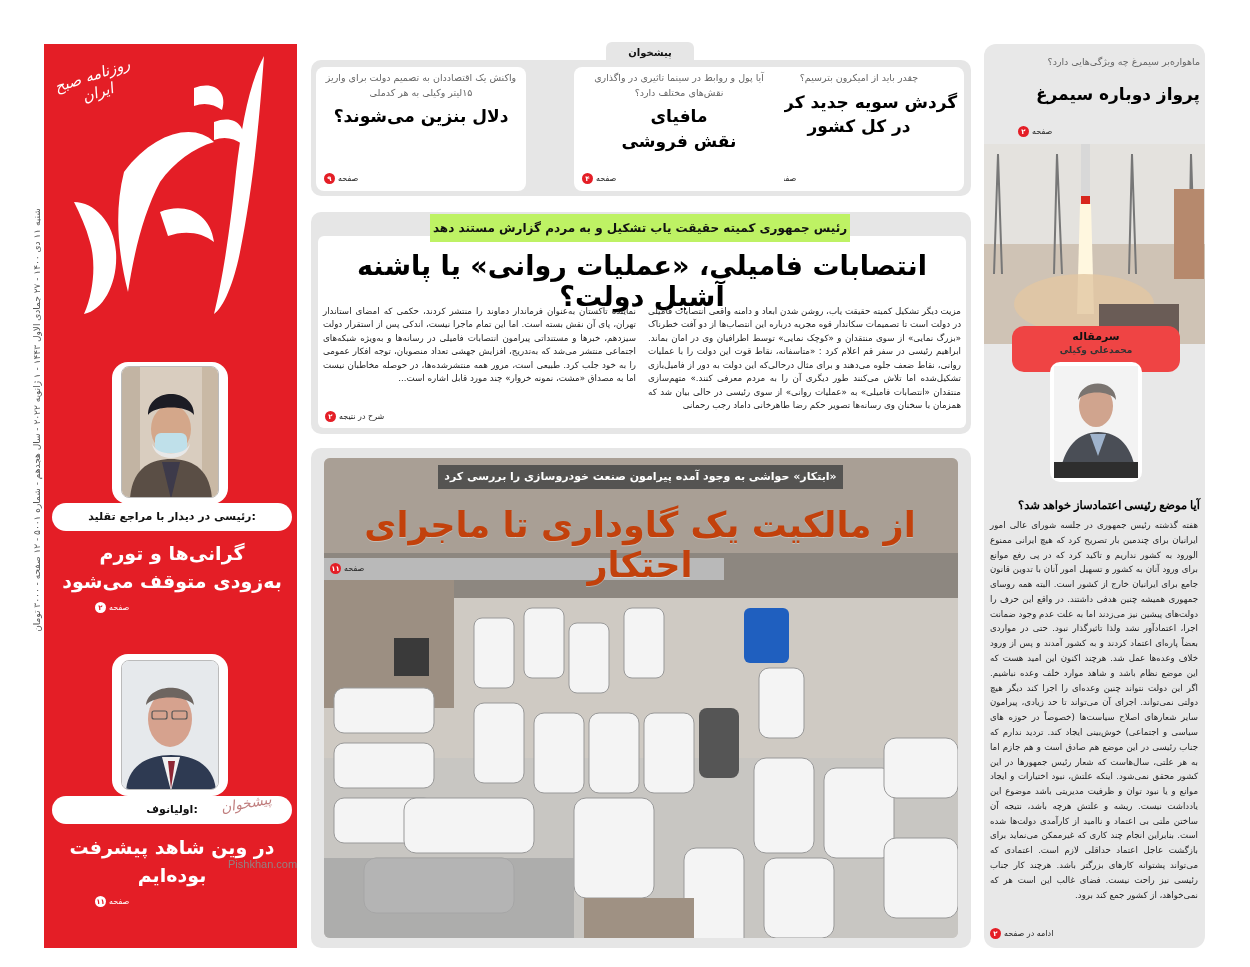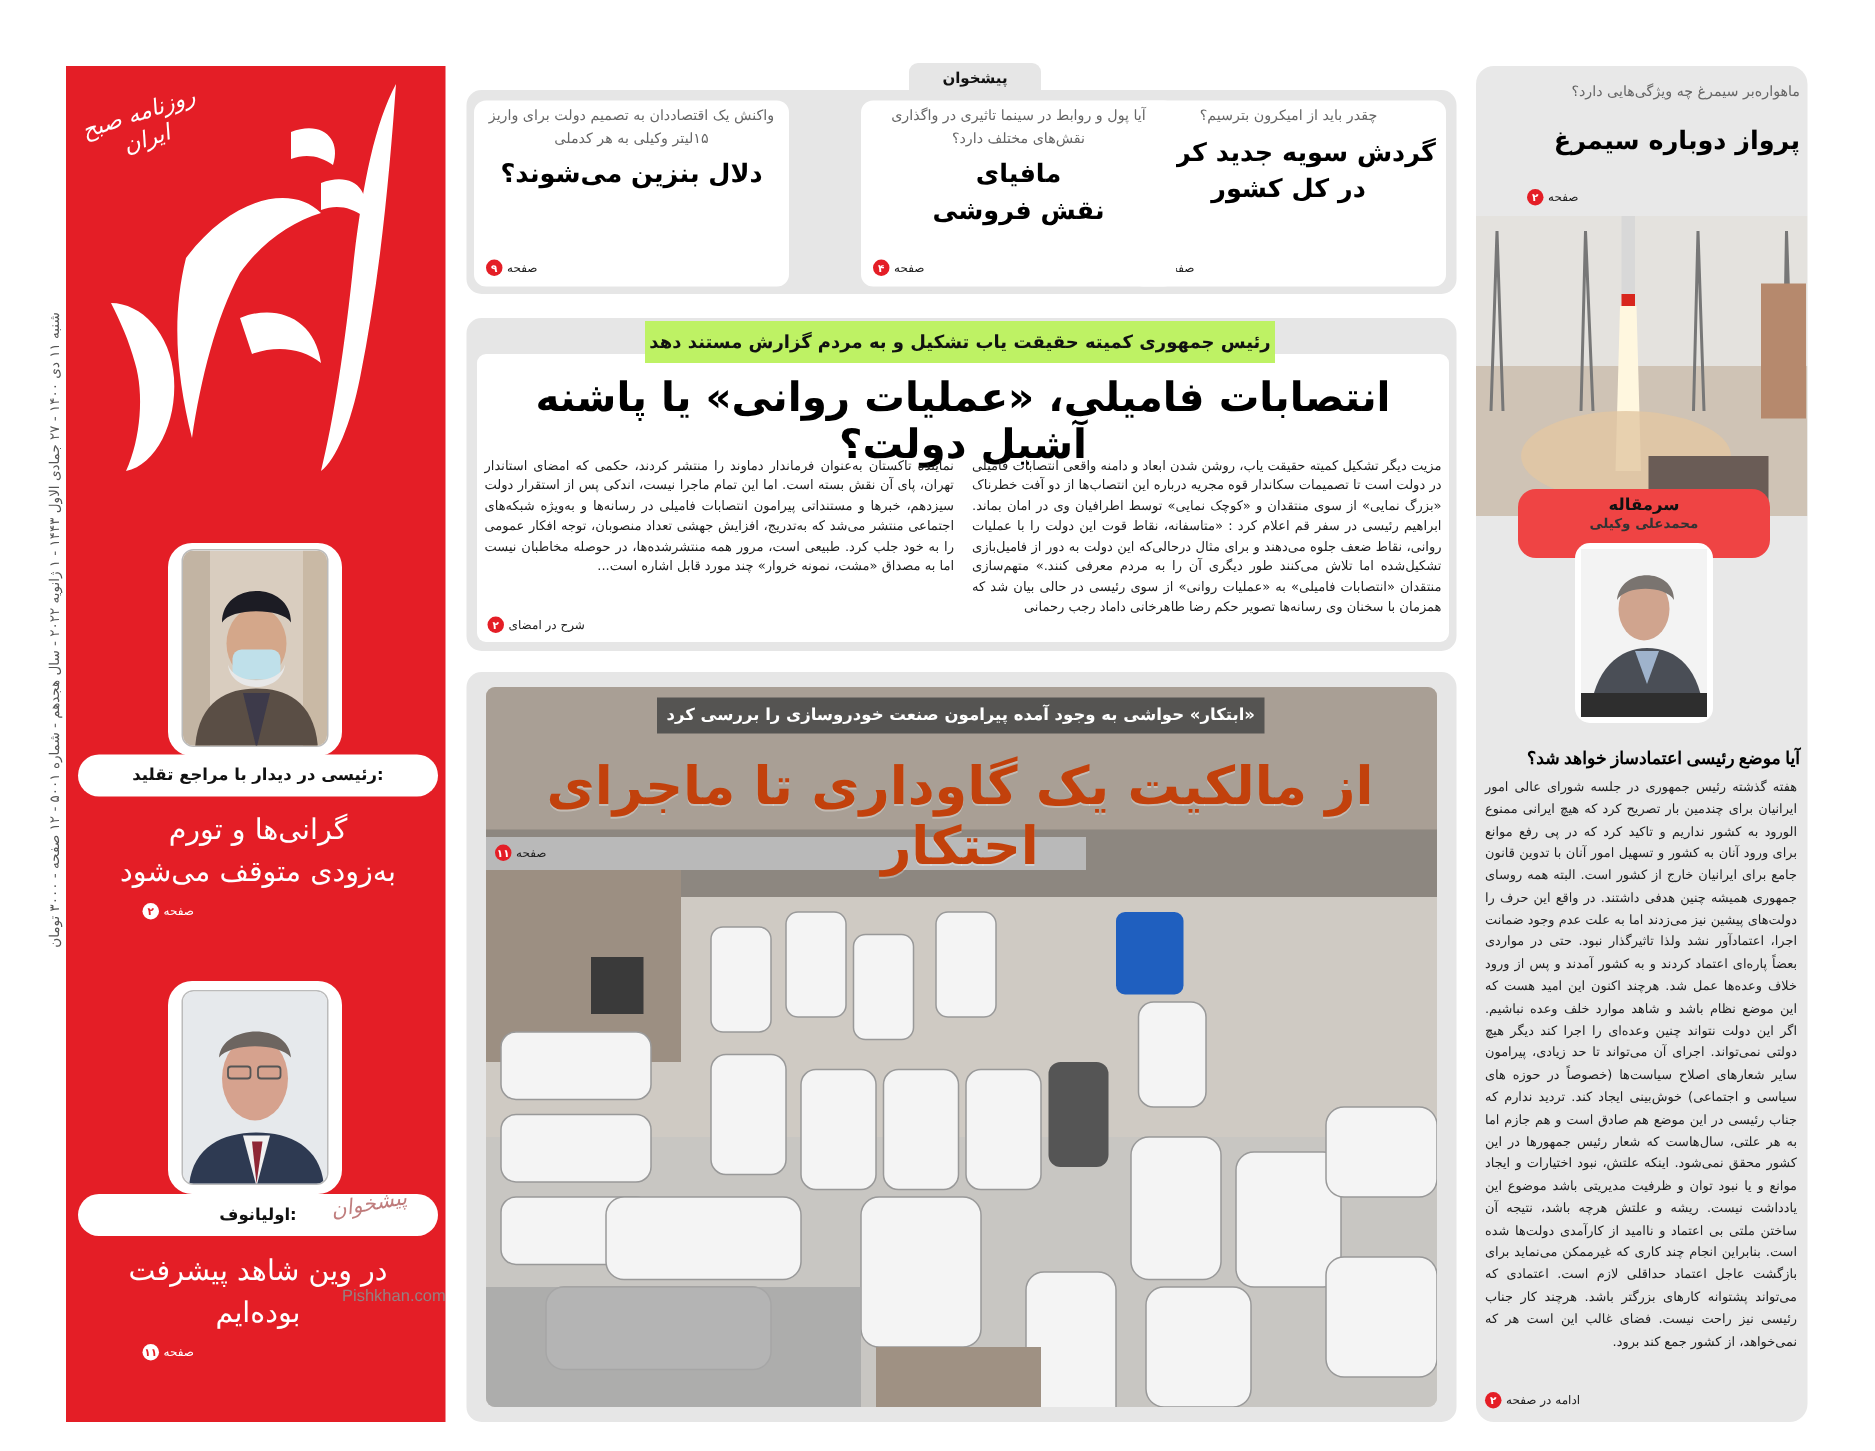--- a/index.html
+++ b/index.html
@@ -10,21 +10,21 @@
 
   
   #masthead{left:44px;top:44px;width:253px;height:904px;background:#e41e26;}
   #date-strip{left:30px;top:180px;width:14px;height:480px;}
   #date-strip span{position:absolute;left:50%;top:50%;transform:translate(-50%,-50%) rotate(-90deg);white-space:nowrap;font-size:9px;color:#555;direction:rtl;}
   #logo{left:64px;top:52px;width:225px;height:270px;}
   #logo-sub{left:40px;top:66px;width:110px;font-family:"DejaVu Serif",serif;font-size:15px;color:#fff;font-style:italic;transform:rotate(-18deg);text-align:center;}
   .photo-card{background:#fff;border-radius:16px;}
   .photo{border-radius:8px;overflow:hidden;border:1px solid #bbb;}
   .caption-card{background:#fff;border-radius:16px;font-size:11px;font-weight:bold;text-align:center;color:#111;}
-  .red-head{color:#fff;font-weight:normal;text-align:center;line-height:1.45;font-size:19px;}
+  .red-head{color:#fff;font-weight:bold;text-align:center;line-height:1.45;font-size:19px;}
   .page-ref{font-size:8px;color:#fff;display:flex;align-items:center;gap:3px;direction:rtl;}
   .badge{display:inline-flex;align-items:center;justify-content:center;width:11px;height:11px;border-radius:50%;font-size:7px;font-weight:bold;}
   .badge.white{background:#fff;color:#e41e26;}
   .badge.red{background:#e41e26;color:#fff;}
   .page-ref.dark{color:#222;}
 
   
   #teaser-wrap{left:311px;top:60px;width:660px;height:136px;background:#e6e6e6;border-radius:10px;}
   #teaser-tab{left:606px;top:42px;width:88px;height:22px;background:#e6e6e6;border-radius:6px 6px 0 0;font-size:10px;font-weight:bold;text-align:center;line-height:22px;}
   .teaser{top:67px;width:210px;height:124px;background:#fff;border-radius:8px;text-align:center;}
@@ -181,21 +181,21 @@
   </div>
 </div>
 
 <div class="abs" id="main-box"></div>
 <div class="abs" id="main-inner"></div>
 <div class="abs rtl" id="main-kicker">رئیس جمهوری کمیته حقیقت یاب تشکیل و به مردم گزارش مستند دهد</div>
 <div class="abs rtl" id="main-title">انتصابات فامیلی، «عملیات روانی» یا پاشنه آشیل دولت؟</div>
 <div class="abs col-text rtl" id="main-col-r">مزیت دیگر تشکیل کمیته حقیقت یاب، روشن شدن ابعاد و دامنه واقعی انتصابات فامیلی در دولت است تا تصمیمات سکاندار قوه مجریه درباره این انتصاب‌ها از دو آفت خطرناک «بزرگ نمایی» از سوی منتقدان و «کوچک نمایی» توسط اطرافیان وی در امان بماند. ابراهیم رئیسی در سفر قم اعلام کرد : «متاسفانه، نقاط قوت این دولت را با عملیات روانی، نقاط ضعف جلوه می‌دهند و برای مثال درحالی‌که این دولت به دور از فامیل‌بازی تشکیل‌شده اما تلاش می‌کنند طور دیگری آن را به مردم معرفی کنند.» متهم‌سازی منتقدان «انتصابات فامیلی» به «عملیات روانی» از سوی رئیسی در حالی بیان شد که همزمان با سخنان وی رسانه‌ها تصویر حکم رضا طاهرخانی داماد رجب رحمانی</div>
 <div class="abs col-text rtl" id="main-col-l">نماینده تاکستان به‌عنوان فرماندار دماوند را منتشر کردند، حکمی که امضای استاندار تهران، پای آن نقش بسته است. اما این تمام ماجرا نیست، اندکی پس از استقرار دولت سیزدهم، خبرها و مستنداتی پیرامون انتصابات فامیلی در رسانه‌ها و به‌ویژه شبکه‌های اجتماعی منتشر می‌شد که به‌تدریج، افزایش جهشی تعداد منصوبان، توجه افکار عمومی را به خود جلب کرد. طبیعی است، مرور همه منتشرشده‌ها، در حوصله مخاطبان نیست اما به مصداق «مشت، نمونه خروار» چند مورد قابل اشاره است...</div>
 <div class="abs page-ref dark" id="main-more">
-  <span>شرح در امضای</span>
+  <span>شرح در نتیجه</span>
   <span class="badge red">۲</span>
 </div>
 
 <div class="abs" id="photo-box"></div>
 <div class="abs" id="photo-inner">
   <svg width="634" height="480" viewBox="0 0 634 480">
     <rect width="634" height="480" fill="#cfcac3"></rect>
     <rect width="634" height="130" fill="#a99f95"></rect>
     <rect x="0" y="95" width="634" height="45" fill="#8d8780"></rect>
     <rect x="0" y="110" width="130" height="140" fill="#9c8f82"></rect>

